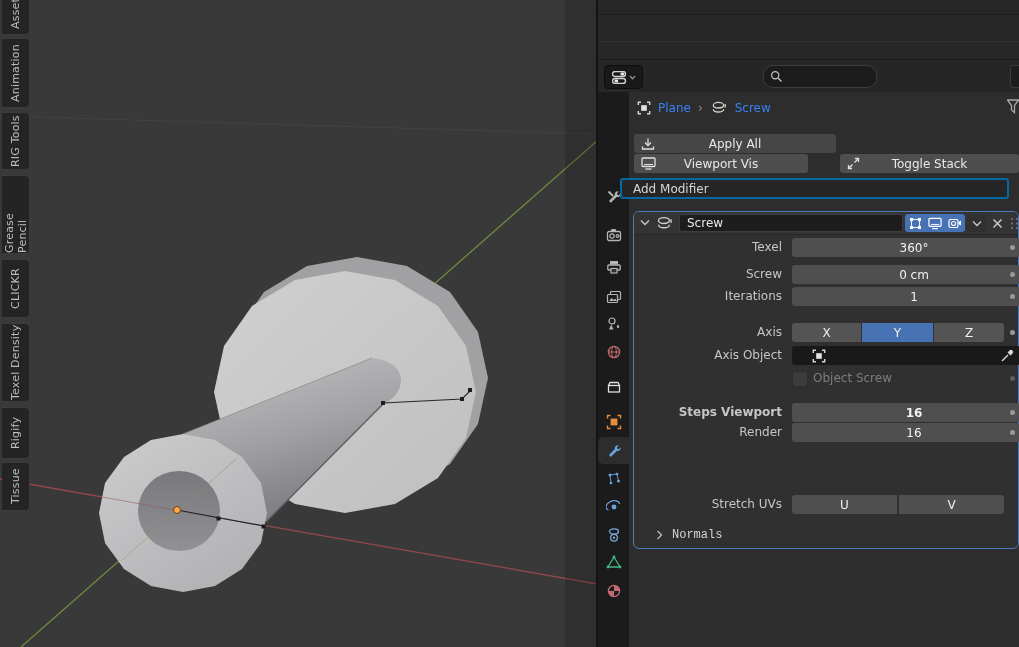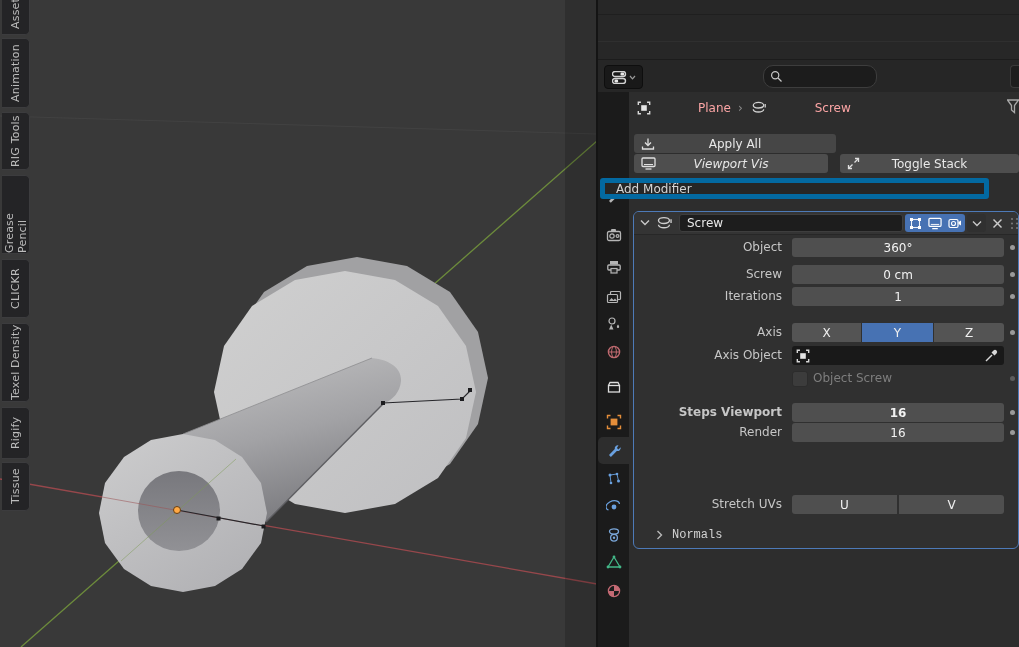--- a/index.html
+++ b/index.html
@@ -26,46 +26,46 @@
              border:1px solid #3d3d3d;border-radius:10px;display:flex;align-items:center;cursor:text;}
   .sliver{position:absolute;right:0;top:5px;width:8px;height:21px;background:#1d1d1d;
           border:1px solid #3a3a3a;border-right:none;border-radius:4px 0 0 4px;}
   #iconcol{left:598px;top:92px;width:31px;height:555px;background:#1b1b1b;}
   .ptab{position:absolute;left:0;width:31px;height:27px;display:flex;align-items:center;
         justify-content:center;cursor:pointer;}
   .ptab.active{background:#2d2d2d;border-radius:5px 0 0 5px;}
   #content{left:629px;top:92px;width:390px;height:555px;background:#2d2d2d;}
   
   #crumb{left:629px;top:94px;width:390px;height:28px;display:flex;align-items:center;gap:7px;padding-left:8px;box-sizing:border-box;}
-  .crumbtxt{color:#fca5a5;margin-left:40px;}
+  .crumbtxt{color:#3b82f6;}
   .crumbsep{color:#8f8f8f;}
   
   .tbtn{position:absolute;height:19px;border-radius:3px;color:#e8e8e8;cursor:pointer;
         display:flex;align-items:center;}
   .tbtn .ic{margin-left:7px;display:flex;}
   .tbtn .cap{position:absolute;left:0;right:0;text-align:center;}
   .row1{background:#464646;}
   .row2{background:#4e4e4e;}
-  #addmod{left:600px;top:178px;width:389px;height:21px;background:#262626;border:5px solid #0369a1;
+  #addmod{left:620px;top:178px;width:389px;height:21px;background:#262626;border:2px solid #0369a1;
           border-radius:3px;box-sizing:border-box;display:flex;align-items:center;
           padding-left:11px;color:#d5d5d5;cursor:pointer;}
   
   #panel{left:633px;top:211px;width:386px;height:338px;background:#303030;
          border:1px solid #4d7ab8;border-radius:6px;box-sizing:border-box;}
   #pheadrow{position:absolute;left:0;top:0;width:100%;height:22px;background:#343434;
             border-bottom:1px solid #272727;border-radius:5px 5px 0 0;}
   .namefld{position:absolute;left:45px;top:2px;width:224px;height:18px;background:#1d1d1d;
            border:1px solid #3e3e3e;border-radius:3px;box-sizing:border-box;color:#e8e8e8;
            display:flex;align-items:center;padding-left:7px;cursor:text;}
   .tgl{position:absolute;top:2px;width:20px;height:18px;background:#4772b3;display:flex;
        align-items:center;justify-content:center;cursor:pointer;}
   .prow{position:absolute;left:0;width:100%;height:19px;}
   .plbl{position:absolute;right:236px;top:2px;color:#c6c6c6;white-space:nowrap;}
   .fld{position:absolute;left:158px;top:0;width:212px;height:19px;background:#4f4f4f;
-       border-radius:3px;color:#f2f2f2;display:flex;align-items:center;justify-content:center;cursor:pointer;}
+       border-radius:3px;color:#f2f2f2;display:flex;align-items:center;justify-content:center;cursor:pointer;padding-left:16px;}
   .fld.dark{background:#191919;justify-content:flex-start;}
   .fld.disabled{background:#3a3a3a;color:#8a8a8a;}
   .seg{position:absolute;top:0;height:19px;background:#545454;color:#f0f0f0;display:flex;
        align-items:center;justify-content:center;cursor:pointer;}
   .seg.sel{background:#4772b3;}
   .chk{position:absolute;left:158px;top:2px;width:14px;height:14px;background:#3c3c3c;
        border:1px solid #2c2c2c;border-radius:3px;cursor:pointer;}
   .dim{color:#7e7e7e;}
   .dec{position:absolute;left:376px;width:5px;height:5px;border-radius:50%;background:#9a9a9a;cursor:pointer;}
   .dec.dim{background:#5d5d5d;}
@@ -328,21 +328,21 @@
       <svg width="14" height="14" viewBox="0 0 14 14">
           <g stroke="#e0e0e0" stroke-width="1.3" fill="none">
         <line x1="7" y1="1.5" x2="7" y2="8"></line>
             <polyline points="4,5.5 7,8.5 10,5.5"></polyline>
             <path d="M1.5 9.5v2.5h11V9.5"></path>
           </g>
         </svg>
     </span>
     <span class="cap">Apply All</span>
   </div>
-  <div class="tbtn row2" style="left:634px;top:154px;width:194px;font-style:italic;">
+  <div class="tbtn row2" style="left:634px;top:154px;width:174px;">
     <span class="ic">
       <svg width="15" height="13" viewBox="0 0 15 13">
           <rect x="1" y="1" width="13" height="8.5" rx="1" fill="none" stroke="#e0e0e0" stroke-width="1.3"></rect>
         <line x1="4.5" y1="12" x2="10.5" y2="12" stroke="#e0e0e0" stroke-width="1.3"></line>
           <line x1="3" y1="7.5" x2="12" y2="7.5" stroke="#e0e0e0" stroke-width="1"></line>
         </svg>
     </span>
     <span class="cap">Viewport Vis</span>
   </div>
   <div class="tbtn row2" style="left:840px;top:154px;width:179px;">
@@ -422,21 +422,21 @@
             <circle cx="7" cy="2" r="1.1"></circle>
             <circle cx="2" cy="6.5" r="1.1"></circle>
             <circle cx="7" cy="6.5" r="1.1"></circle>
             <circle cx="2" cy="11" r="1.1"></circle>
             <circle cx="7" cy="11" r="1.1"></circle>
           </g>
       </svg>
     </div>
 
     <div class="prow" style="top:26px;">
-      <span class="plbl">Object</span>
+      <span class="plbl">Texel</span>
       <div class="fld">360°</div>
       <span class="dec" style="top:7px;"></span>
     </div>
 
     <div class="prow" style="top:53px;">
       <span class="plbl">Screw</span>
       <div class="fld">0 cm</div>
       <span class="dec" style="top:7px;"></span>
     </div>
 

